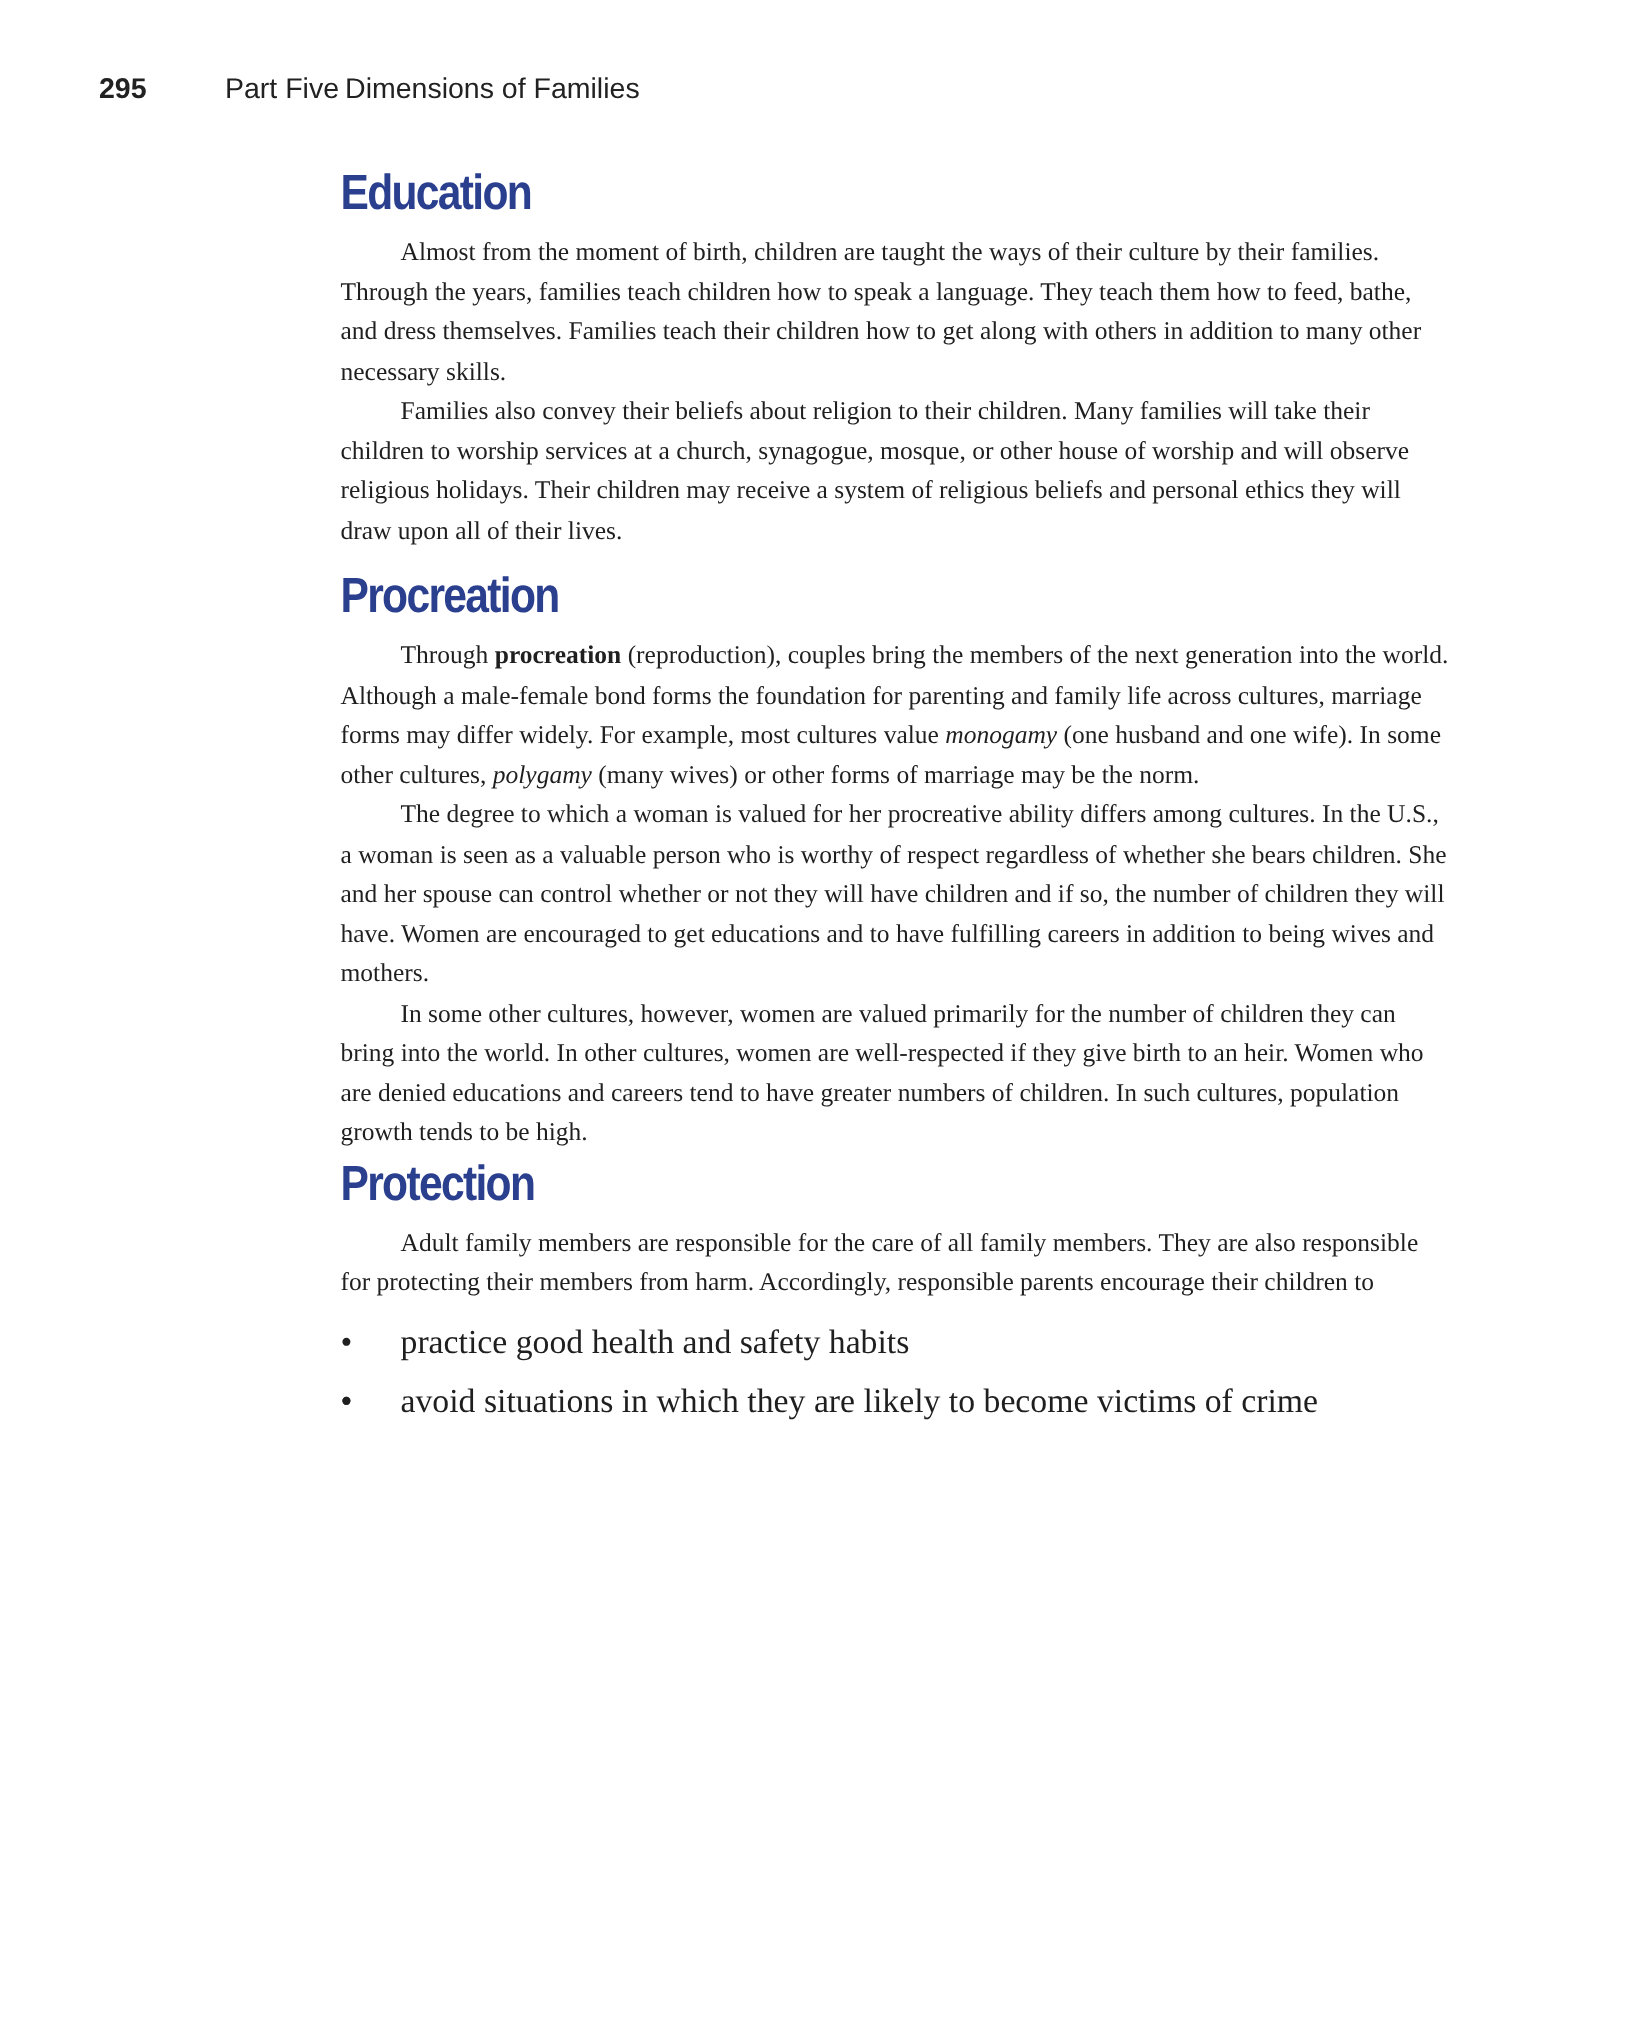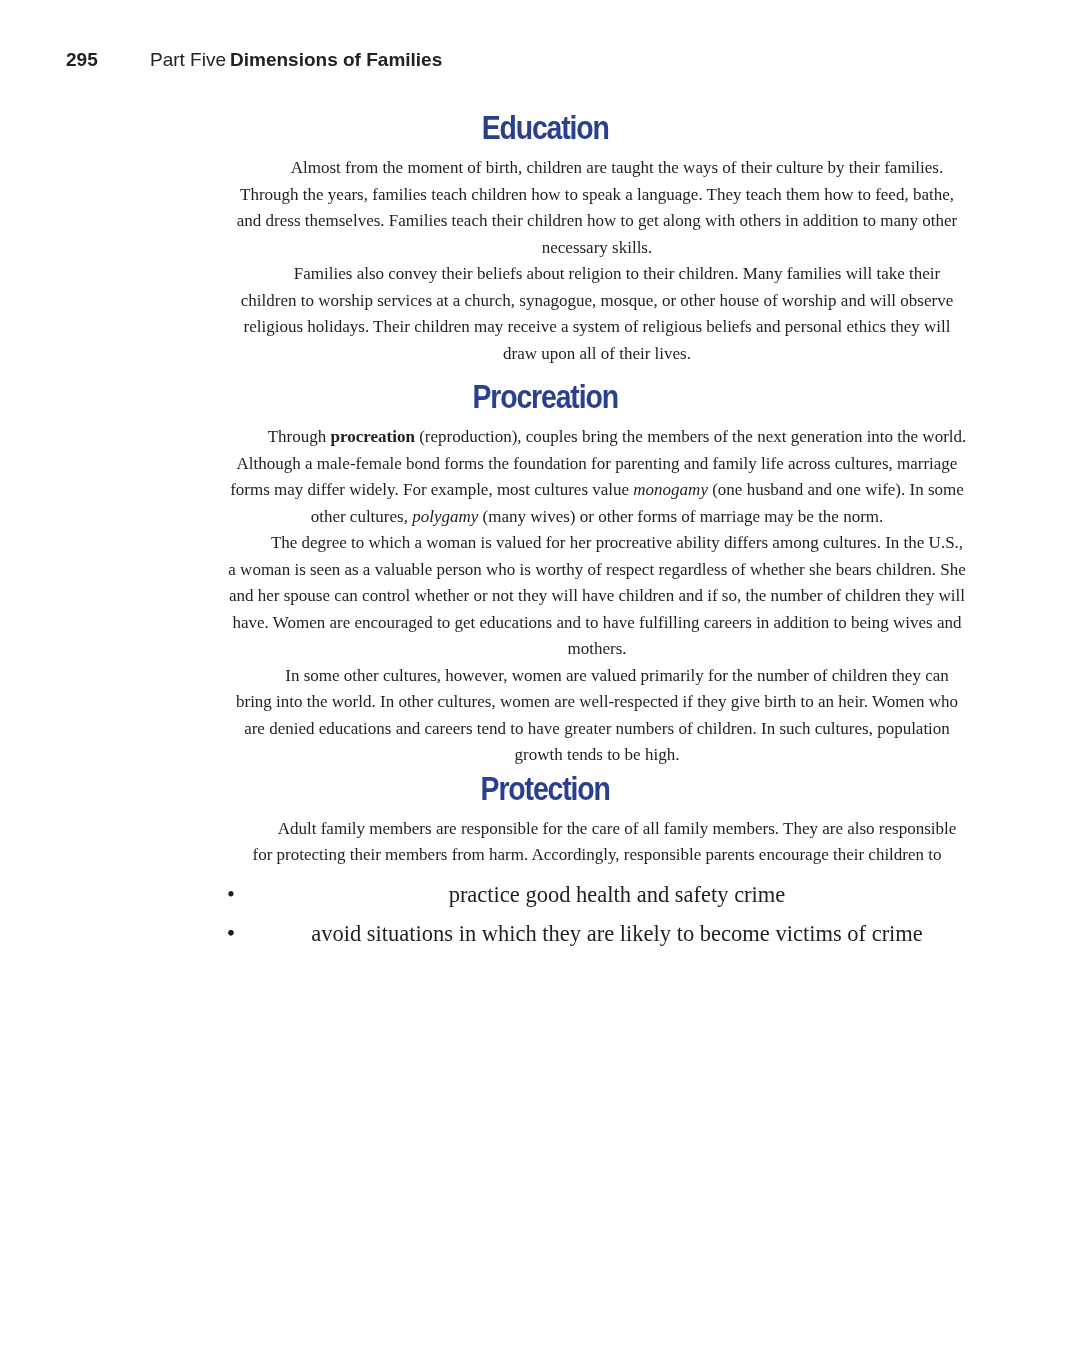--- a/index.html
+++ b/index.html
@@ -1,21 +1,21 @@
 <!DOCTYPE html>
 <html><head>
   <meta charset="utf-8">
   <style>
     html, body { margin: 0; padding: 0; background: #ffffff; }
     body { width: 1088px; height: 1361px; position: relative; overflow: hidden; color: #1f1f1f; }
     .running-head { position: absolute; top: 49px; left: 66px; font-family: "Liberation Sans", sans-serif; font-size: 19px; color: #222; white-space: nowrap; }
     .running-head .page-num { font-weight: bold; display: inline-block; width: 84px; }
     .running-head .part { font-weight: normal; margin-right: 4px; }
-    .running-head .chap { font-weight: bold; }
-    .content { position: absolute; left: 227px; top: 108px; width: 740px; text-align: center; }
+    .running-head .chap { font-weight: normal; }
+    .content { position: absolute; left: 227px; top: 108px; width: 740px; }
     h2 { font-family: "Liberation Sans", sans-serif; font-weight: bold; color: #2b3f8f; font-size: 33px; margin: 0; line-height: 40px; letter-spacing: -1.3px; transform: scaleX(0.86); transform-origin: left center; }
     p { font-family: "Liberation Serif", serif; font-size: 17px; line-height: 26.5px; margin: 0; text-indent: 40px; color: #1f1f1f; }
     .sec-edu h2 { margin-bottom: 7px; }
     .sec-pro { margin-top: 10px; }
     .sec-pro h2 { margin-bottom: 7px; }
     .sec-prot { }
     .sec-prot h2 { margin-bottom: 7px; }
     b { font-weight: bold; }
     i { font-style: italic; }
     ul { list-style: none; margin: 13px 0 0 0; padding: 0; }
@@ -41,19 +41,19 @@
     <h2>Procreation</h2>
     <p><span>Through </span><b>procreation</b><span> (reproduction), couples bring the members of the next generation into the world. Although a male-female bond forms the foundation for parenting and family life across cultures, marriage forms may differ widely. For example, most cultures value </span><i>monogamy</i><span> (one husband and one wife). In some other cultures, </span><i>polygamy</i><span> (many wives) or other forms of marriage may be the norm.</span></p>
     <p>The degree to which a woman is valued for her procreative ability differs among cultures. In the U.S., a woman is seen as a valuable person who is worthy of respect regardless of whether she bears children. She and her spouse can control whether or not they will have children and if so, the number of children they will have. Women are encouraged to get educations and to have fulfilling careers in addition to being wives and mothers.</p>
     <p>In some other cultures, however, women are valued primarily for the number of children they can bring into the world. In other cultures, women are well-respected if they give birth to an heir. Women who are denied educations and careers tend to have greater numbers of children. In such cultures, population growth tends to be high.</p>
   </section>
 
   <section class="sec-prot">
     <h2>Protection</h2>
     <p>Adult family members are responsible for the care of all family members. They are also responsible for protecting their members from harm. Accordingly, responsible parents encourage their children to</p>
     <ul>
-      <li><span class="bullet">•</span><span>practice good health and safety crime</span></li>
+      <li><span class="bullet">•</span><span>practice good health and safety habits</span></li>
       <li><span class="bullet">•</span></li>
       <li><span class="bullet">•</span><span>avoid situations in which they are likely to become victims of crime</span></li>
     </ul>
   </section>
 
 </div>
 
 </body></html>

